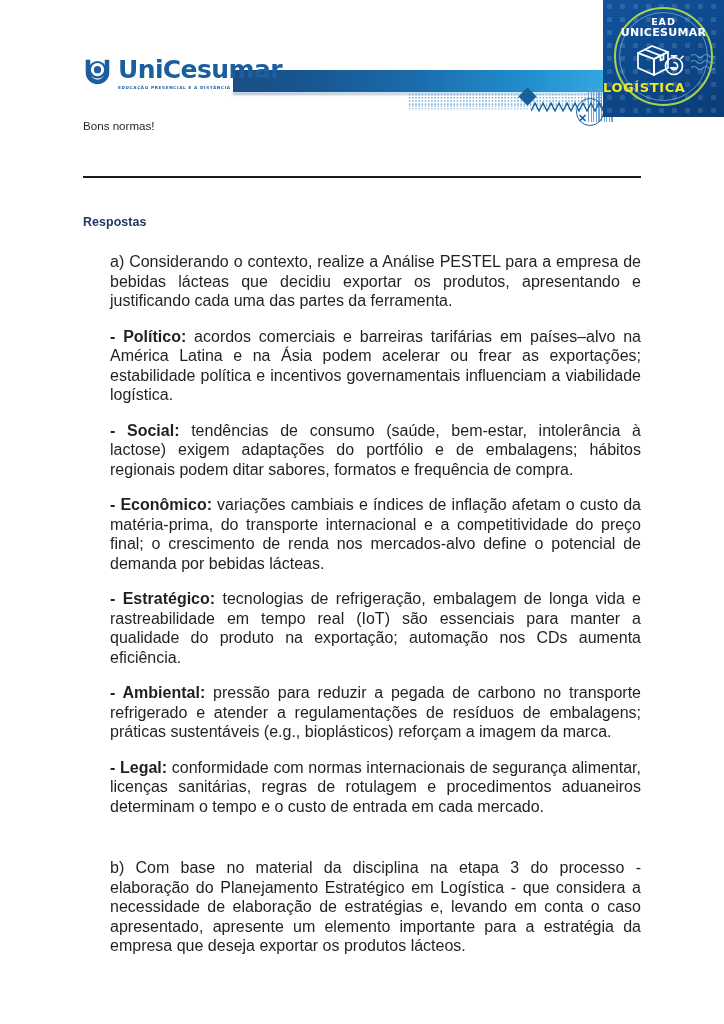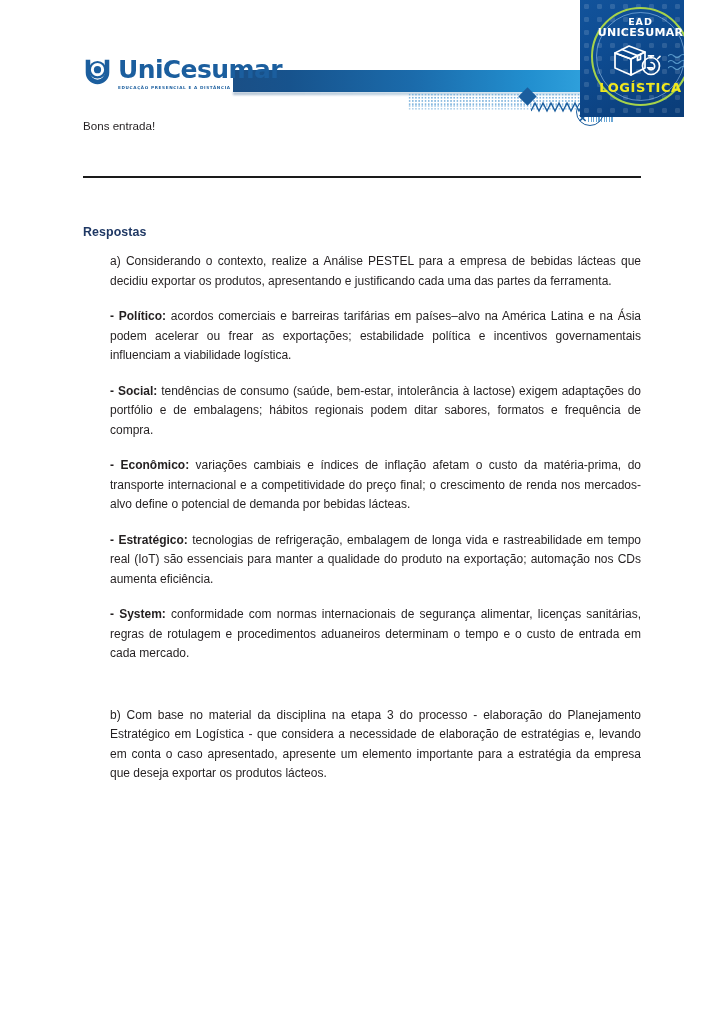--- a/index.html
+++ b/index.html
@@ -152,23 +152,23 @@
     color: #1b5e9e;
     font-size: 11px;
     font-weight: 700;
     line-height: 9px;
     font-family: "Liberation Sans", sans-serif;
   }
 
   
   .badge {
     position: absolute;
-    left: 580px;
+    left: 603px;
     top: 0;
-    width: 104px;
+    width: 121px;
     height: 117px;
     background: linear-gradient(150deg, #12539b 0%, #0e4c92 35%, #0c4383 70%, #0a3c77 100%);
     overflow: hidden;
   }
   .badge-dots {
     position: absolute;
     inset: 0;
     background-image: radial-gradient(rgba(255,255,255,.13) 30%, transparent 32%);
     background-size: 13px 13px;
   }
@@ -223,21 +223,21 @@
     left: 31px;
     top: 42px;
     width: 58px;
     height: 36px;
   }
   .badge-log {
     position: absolute;
     left: 0;
     top: 80px;
     width: 121px;
-    text-align: center;
+    text-align: left;
     color: #f2e81c;
     font-family: "DejaVu Sans", sans-serif;
     font-weight: 700;
     font-size: 13px;
     letter-spacing: .6px;
     line-height: 15px;
   }
   .badge-wave {
     position: absolute;
     left: 88px;
@@ -260,37 +260,37 @@
     position: absolute;
     left: 83px;
     top: 176px;
     width: 558px;
     height: 0;
     border-top: 2.2px solid #1a1a1a;
   }
   .section-title {
     position: absolute;
     left: 83px;
-    top: 225px;
+    top: 215px;
     font-size: 12.4px;
     font-weight: 700;
     color: #1f3864;
     letter-spacing: .1px;
     text-align: center;
   }
 
   .content {
     position: absolute;
     left: 110px;
     top: 252px;
     width: 531px;
   }
   p.para {
     margin: 0 0 16px 0;
-    font-size: 12px;
+    font-size: 16px;
     line-height: 19.5px;
     text-align: justify;
     color: #231f20;
     -webkit-hyphens: none;
     hyphens: none;
   }
   p.para b { font-weight: 700; }
   .gap-lg { height: 26px; }
 </style>
 </head>
@@ -355,21 +355,21 @@
           <path d="M0 4 q3 -3 6 0 t6 0 t6 0 t6 0"></path>
           <path d="M0 10 q3 -3 6 0 t6 0 t6 0 t6 0"></path>
           <path d="M0 16 q3 -3 6 0 t6 0 t6 0 t6 0"></path>
         </g>
       </svg>
 
       <div class="badge-log">LOGÍSTICA</div>
     </div>
   </div>
 
-  <div class="bons-estudos">Bons entrada!</div>
+  <div class="bons-estudos">Bons normas!</div>
 
   <div class="hr"></div>
 
   <div class="section-title">Respostas</div>
 
   <div class="content">
 
     <p class="para">
       <b></b><span>a) Considerando o contexto, realize a Análise PESTEL para a empresa de bebidas lácteas que decidiu exportar os produtos, apresentando e justificando cada uma das partes da ferramenta.</span>
     </p>
@@ -383,23 +383,26 @@
     </p>
 
     <p class="para">
       <b>- Econômico:</b><span> variações cambiais e índices de inflação afetam o custo da matéria-prima, do transporte internacional e a competitividade do preço final; o crescimento de renda nos mercados-alvo define o potencial de demanda por bebidas lácteas.</span>
     </p>
 
     <p class="para">
       <b>- Estratégico:</b><span> tecnologias de refrigeração, embalagem de longa vida e rastreabilidade em tempo real (IoT) são essenciais para manter a qualidade do produto na exportação; automação nos CDs aumenta eficiência.</span>
     </p>
 
-
-    <p class="para">
-      <b>- System:</b><span> conformidade com normas internacionais de segurança alimentar, licenças sanitárias, regras de rotulagem e procedimentos aduaneiros determinam o tempo e o custo de entrada em cada mercado.</span>
+    <p class="para">
+      <b>- Ambiental:</b><span> pressão para reduzir a pegada de carbono no transporte refrigerado e atender a regulamentações de resíduos de embalagens; práticas sustentáveis (e.g., bioplásticos) reforçam a imagem da marca.</span>
+    </p>
+
+    <p class="para">
+      <b>- Legal:</b><span> conformidade com normas internacionais de segurança alimentar, licenças sanitárias, regras de rotulagem e procedimentos aduaneiros determinam o tempo e o custo de entrada em cada mercado.</span>
     </p>
 
     <div class="gap-lg"></div>
 
     <p class="para">
       <b></b><span>b) Com base no material da disciplina na etapa 3 do processo - elaboração do Planejamento Estratégico em Logística - que considera a necessidade de elaboração de estratégias e, levando em conta o caso apresentado, apresente um elemento importante para a estratégia da empresa que deseja exportar os produtos lácteos.</span>
     </p>
 
 
   </div>

